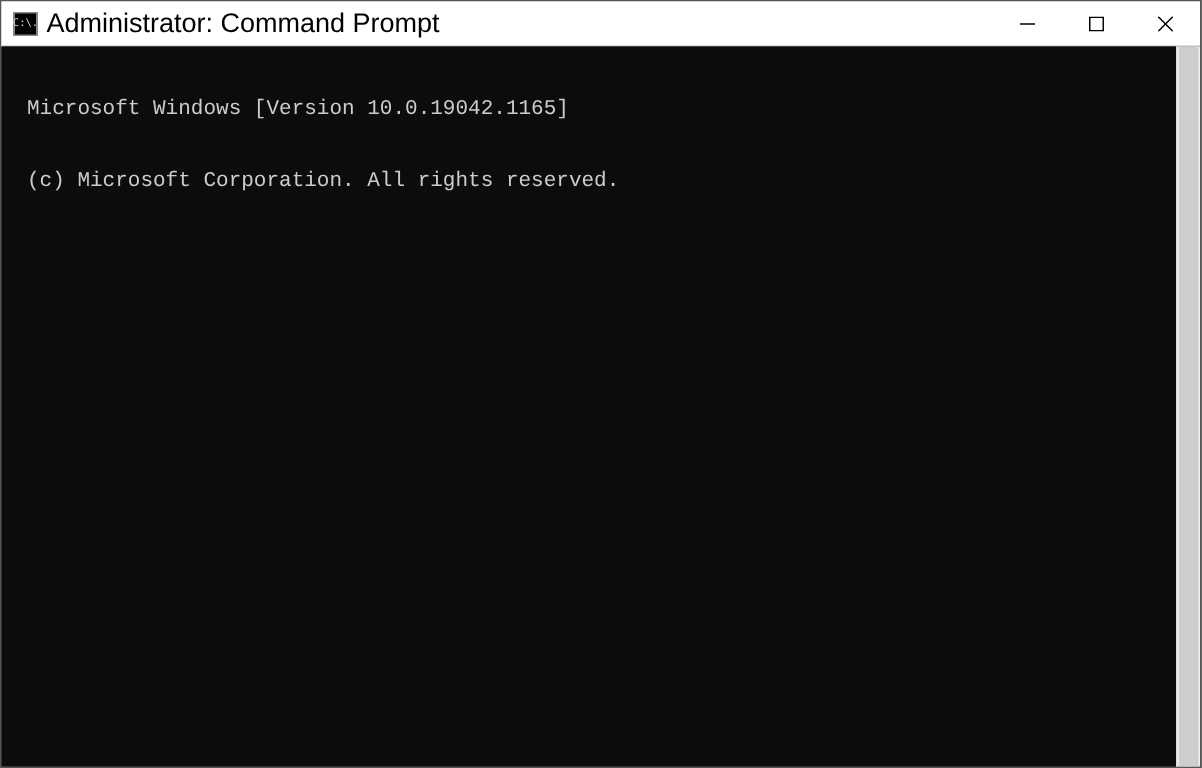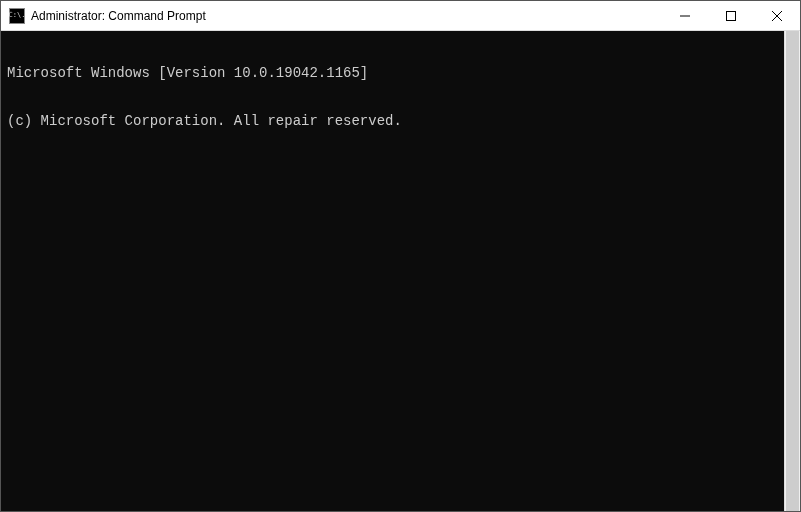--- a/index.html
+++ b/index.html
@@ -41,21 +41,21 @@
       align-items: center;
       justify-content: center;
     }
     .app-icon-text {
       color: #ccc;
       font-size: 7px;
       font-family: Consolas, monospace;
       line-height: 1;
     }
     .titlebar-title {
-      font-size: 12px;
+      font-size: 18px;
       color: #000;
       flex: 1;
     }
     .window-controls {
       display: flex;
       height: 100%;
     }
     .win-btn {
       width: 46px;
       height: 100%;
@@ -74,21 +74,21 @@
       background: #0c0c0c;
       position: relative;
     }
     .terminal {
       flex: 1;
       background: #0c0c0c;
       color: #cccccc;
       font-family: Consolas, "Courier New", monospace;
       font-size: 14px;
       line-height: 16px;
-      padding: 2px 6px;
+      padding: 2px 17px;
       white-space: pre;
       overflow: hidden;
     }
     .terminal-line {
       min-height: 16px;
     }
     .scrollbar {
       width: 16px;
       background: #f0f0f0;
       position: relative;
@@ -127,20 +127,20 @@
         <svg viewBox="0 0 10 10">
             <line x1="0" y1="0" x2="10" y2="10" stroke="#000" stroke-width="1"></line>
             <line x1="10" y1="0" x2="0" y2="10" stroke="#000" stroke-width="1"></line>
           </svg>
       </div>
     </div>
   </div>
   <div class="terminal-wrap">
     <div class="terminal">
       <div class="terminal-line">Microsoft Windows [Version 10.0.19042.1165]</div>
-      <div class="terminal-line">(c) Microsoft Corporation. All repair reserved.</div>
+      <div class="terminal-line">(c) Microsoft Corporation. All rights reserved.</div>
       <div class="terminal-line"></div>
     </div>
     <div class="scrollbar">
       <div class="scroll-thumb"></div>
     </div>
   </div>
 </div>
 
 </body></html>

